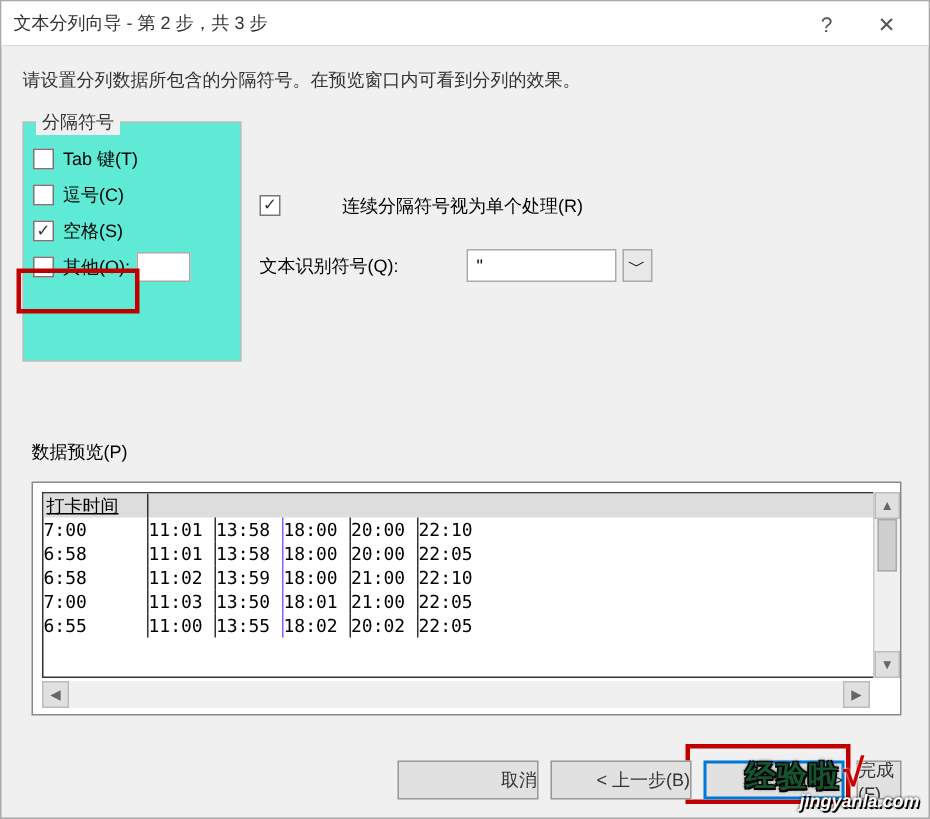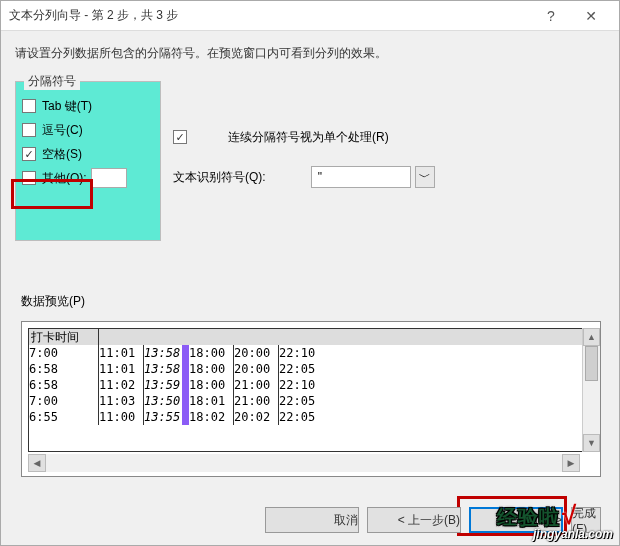--- a/index.html
+++ b/index.html
@@ -157,35 +157,36 @@
   overflow: hidden;
 }
 .preview-header {
   background: #ddd;
   height: 16px;
   display: flex;
   font-family: "SimSun", monospace;
 }
 .preview-header span {
   padding: 0 2px;
+  text-decoration: underline;
 }
 .preview-grid {
   font-family: "SimSun", monospace;
   font-size: 12px;
   line-height: 16px;
   padding: 0;
 }
 .preview-row { display: flex; }
 .preview-row span {
   white-space: pre;
 }
 .col { border-right: 0px solid #ccc; }
 .c0 { width: 70px; border-right: 1px solid #333;}
 .c1 { width: 45px; border-right: 1px solid #333;}
-.c2 { width: 45px; border-right: 7px solid #8b5cf6; font-style: italic;}
+.c2 { width: 45px; border-right: 1px solid #8b5cf6;}
 .c3 { width: 45px; border-right: 1px solid #333;}
 .c4 { width: 45px; border-right: 1px solid #333;}
 .c5 { width: 50px; }
 .vscroll {
   position: absolute;
   right: 0; top: 6px; bottom: 24px;
   width: 18px;
   background: #f0f0f0;
   border-left: 1px solid #ccc;
 }

